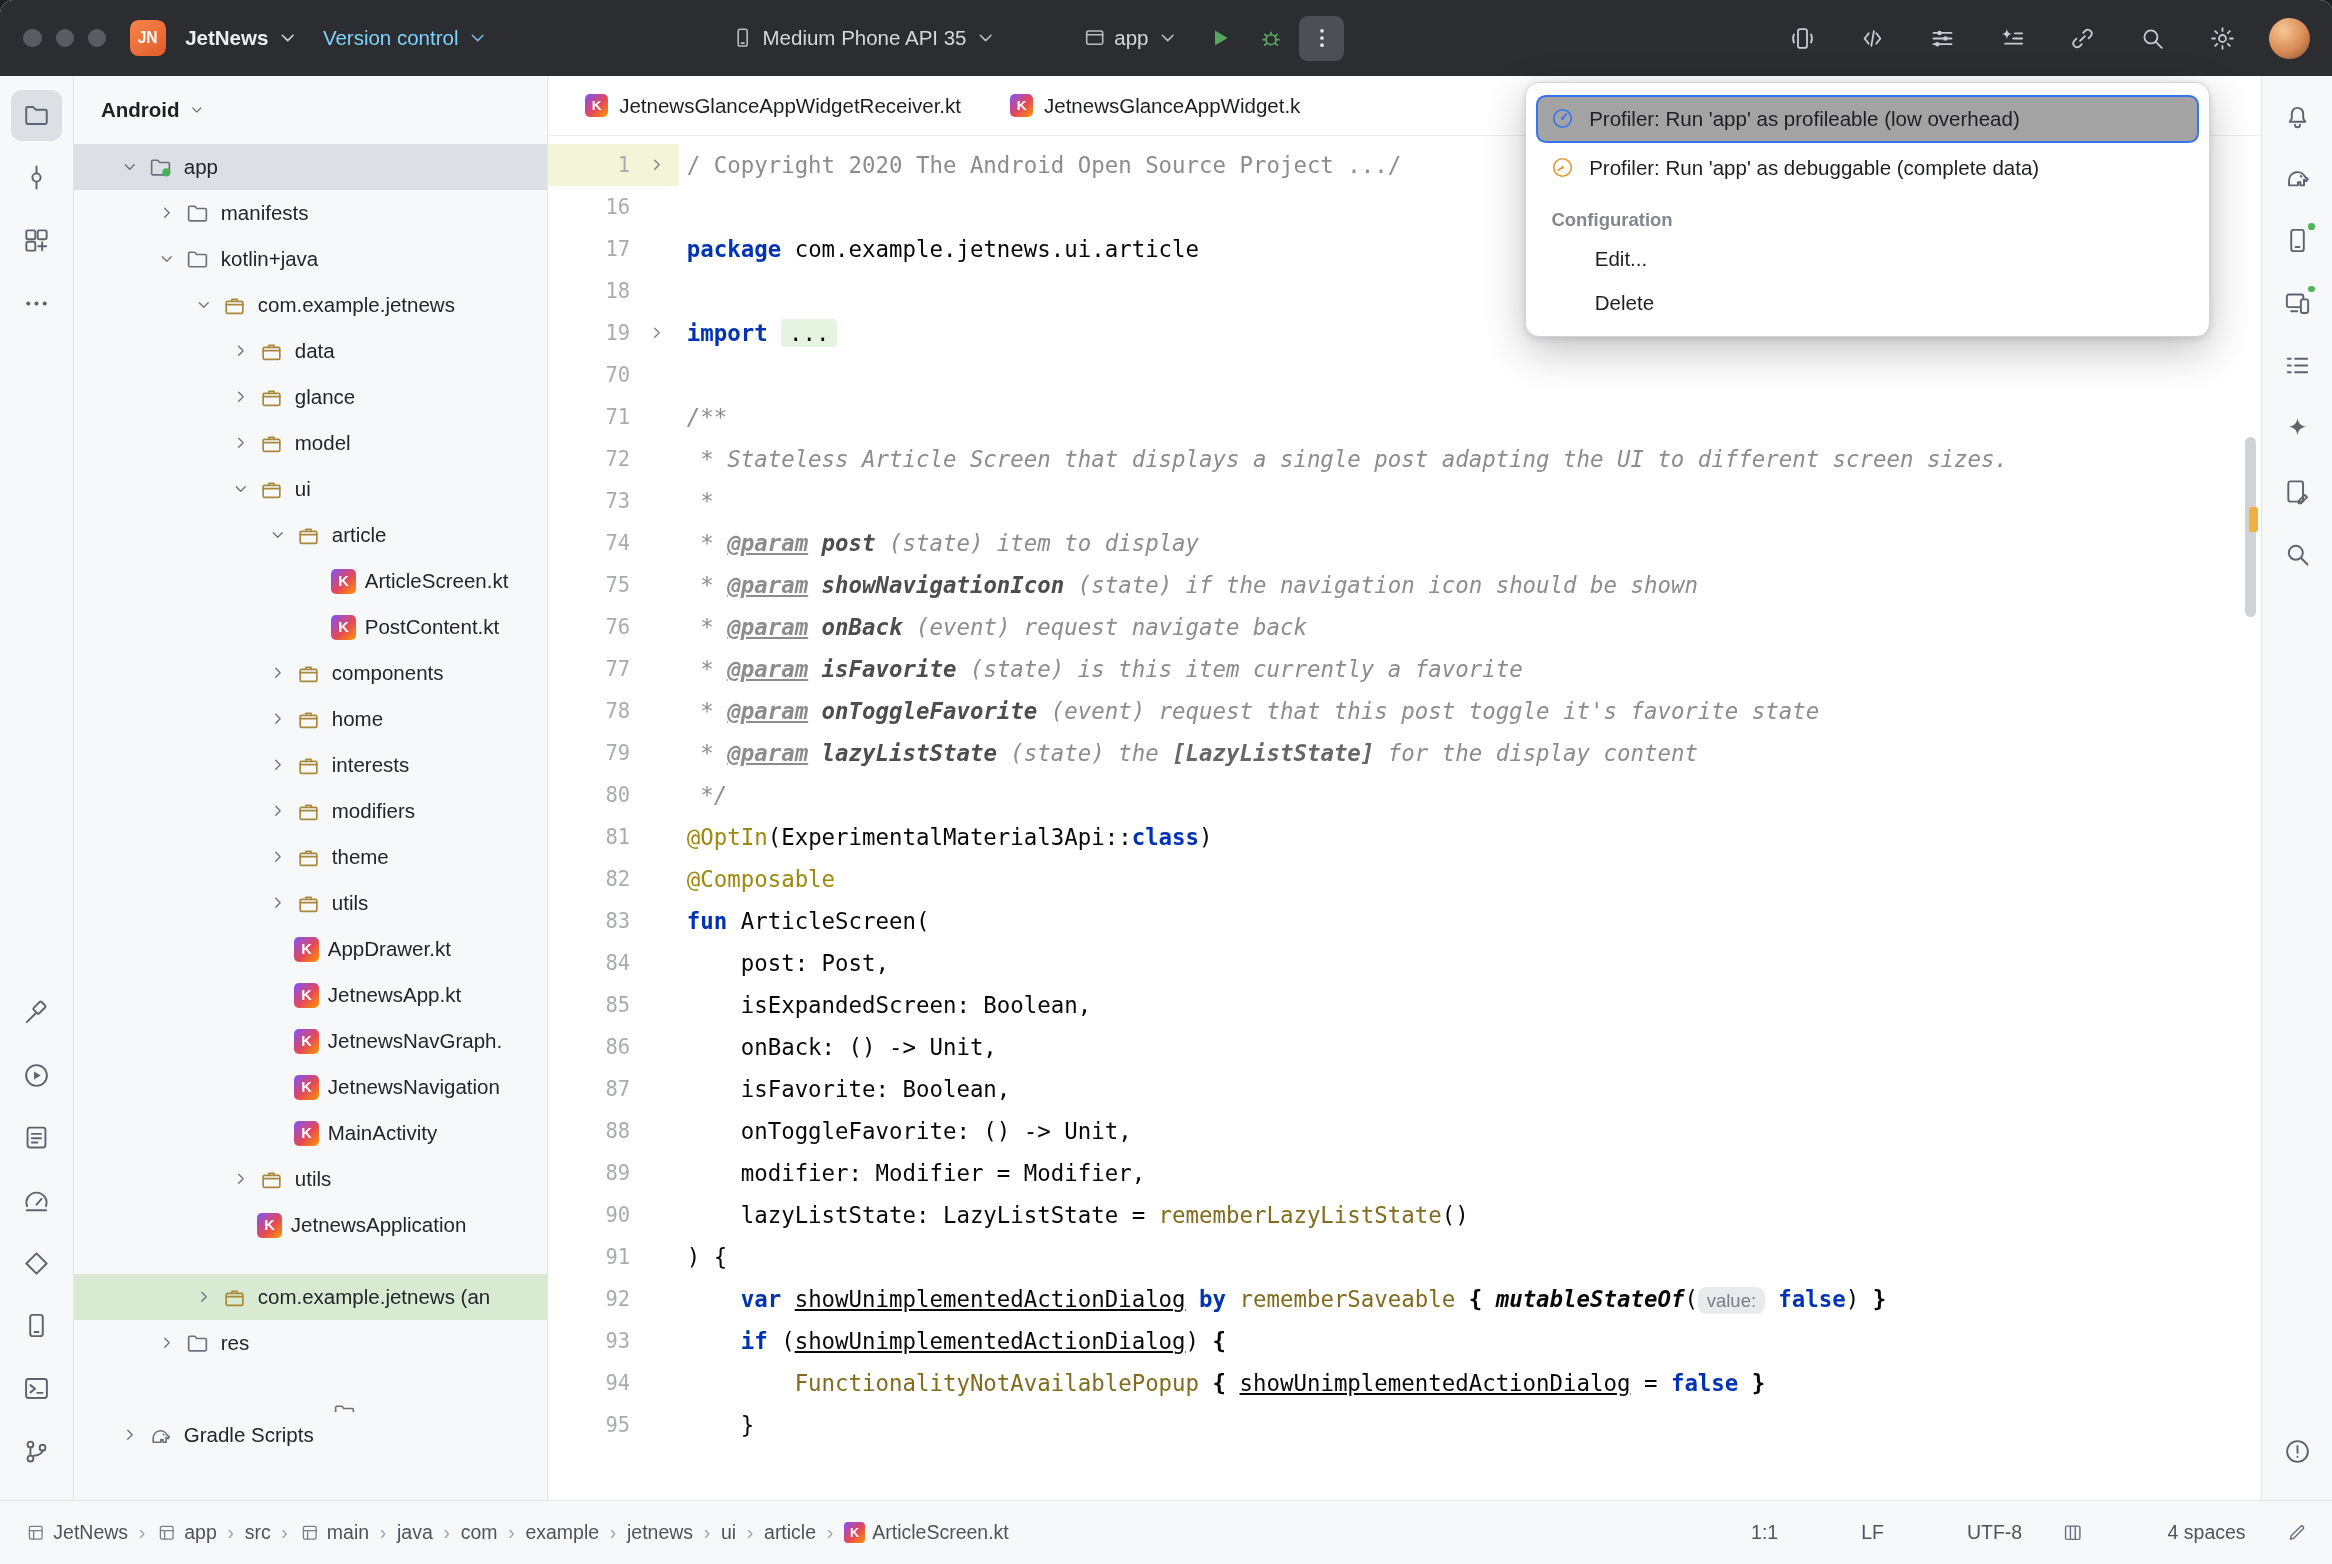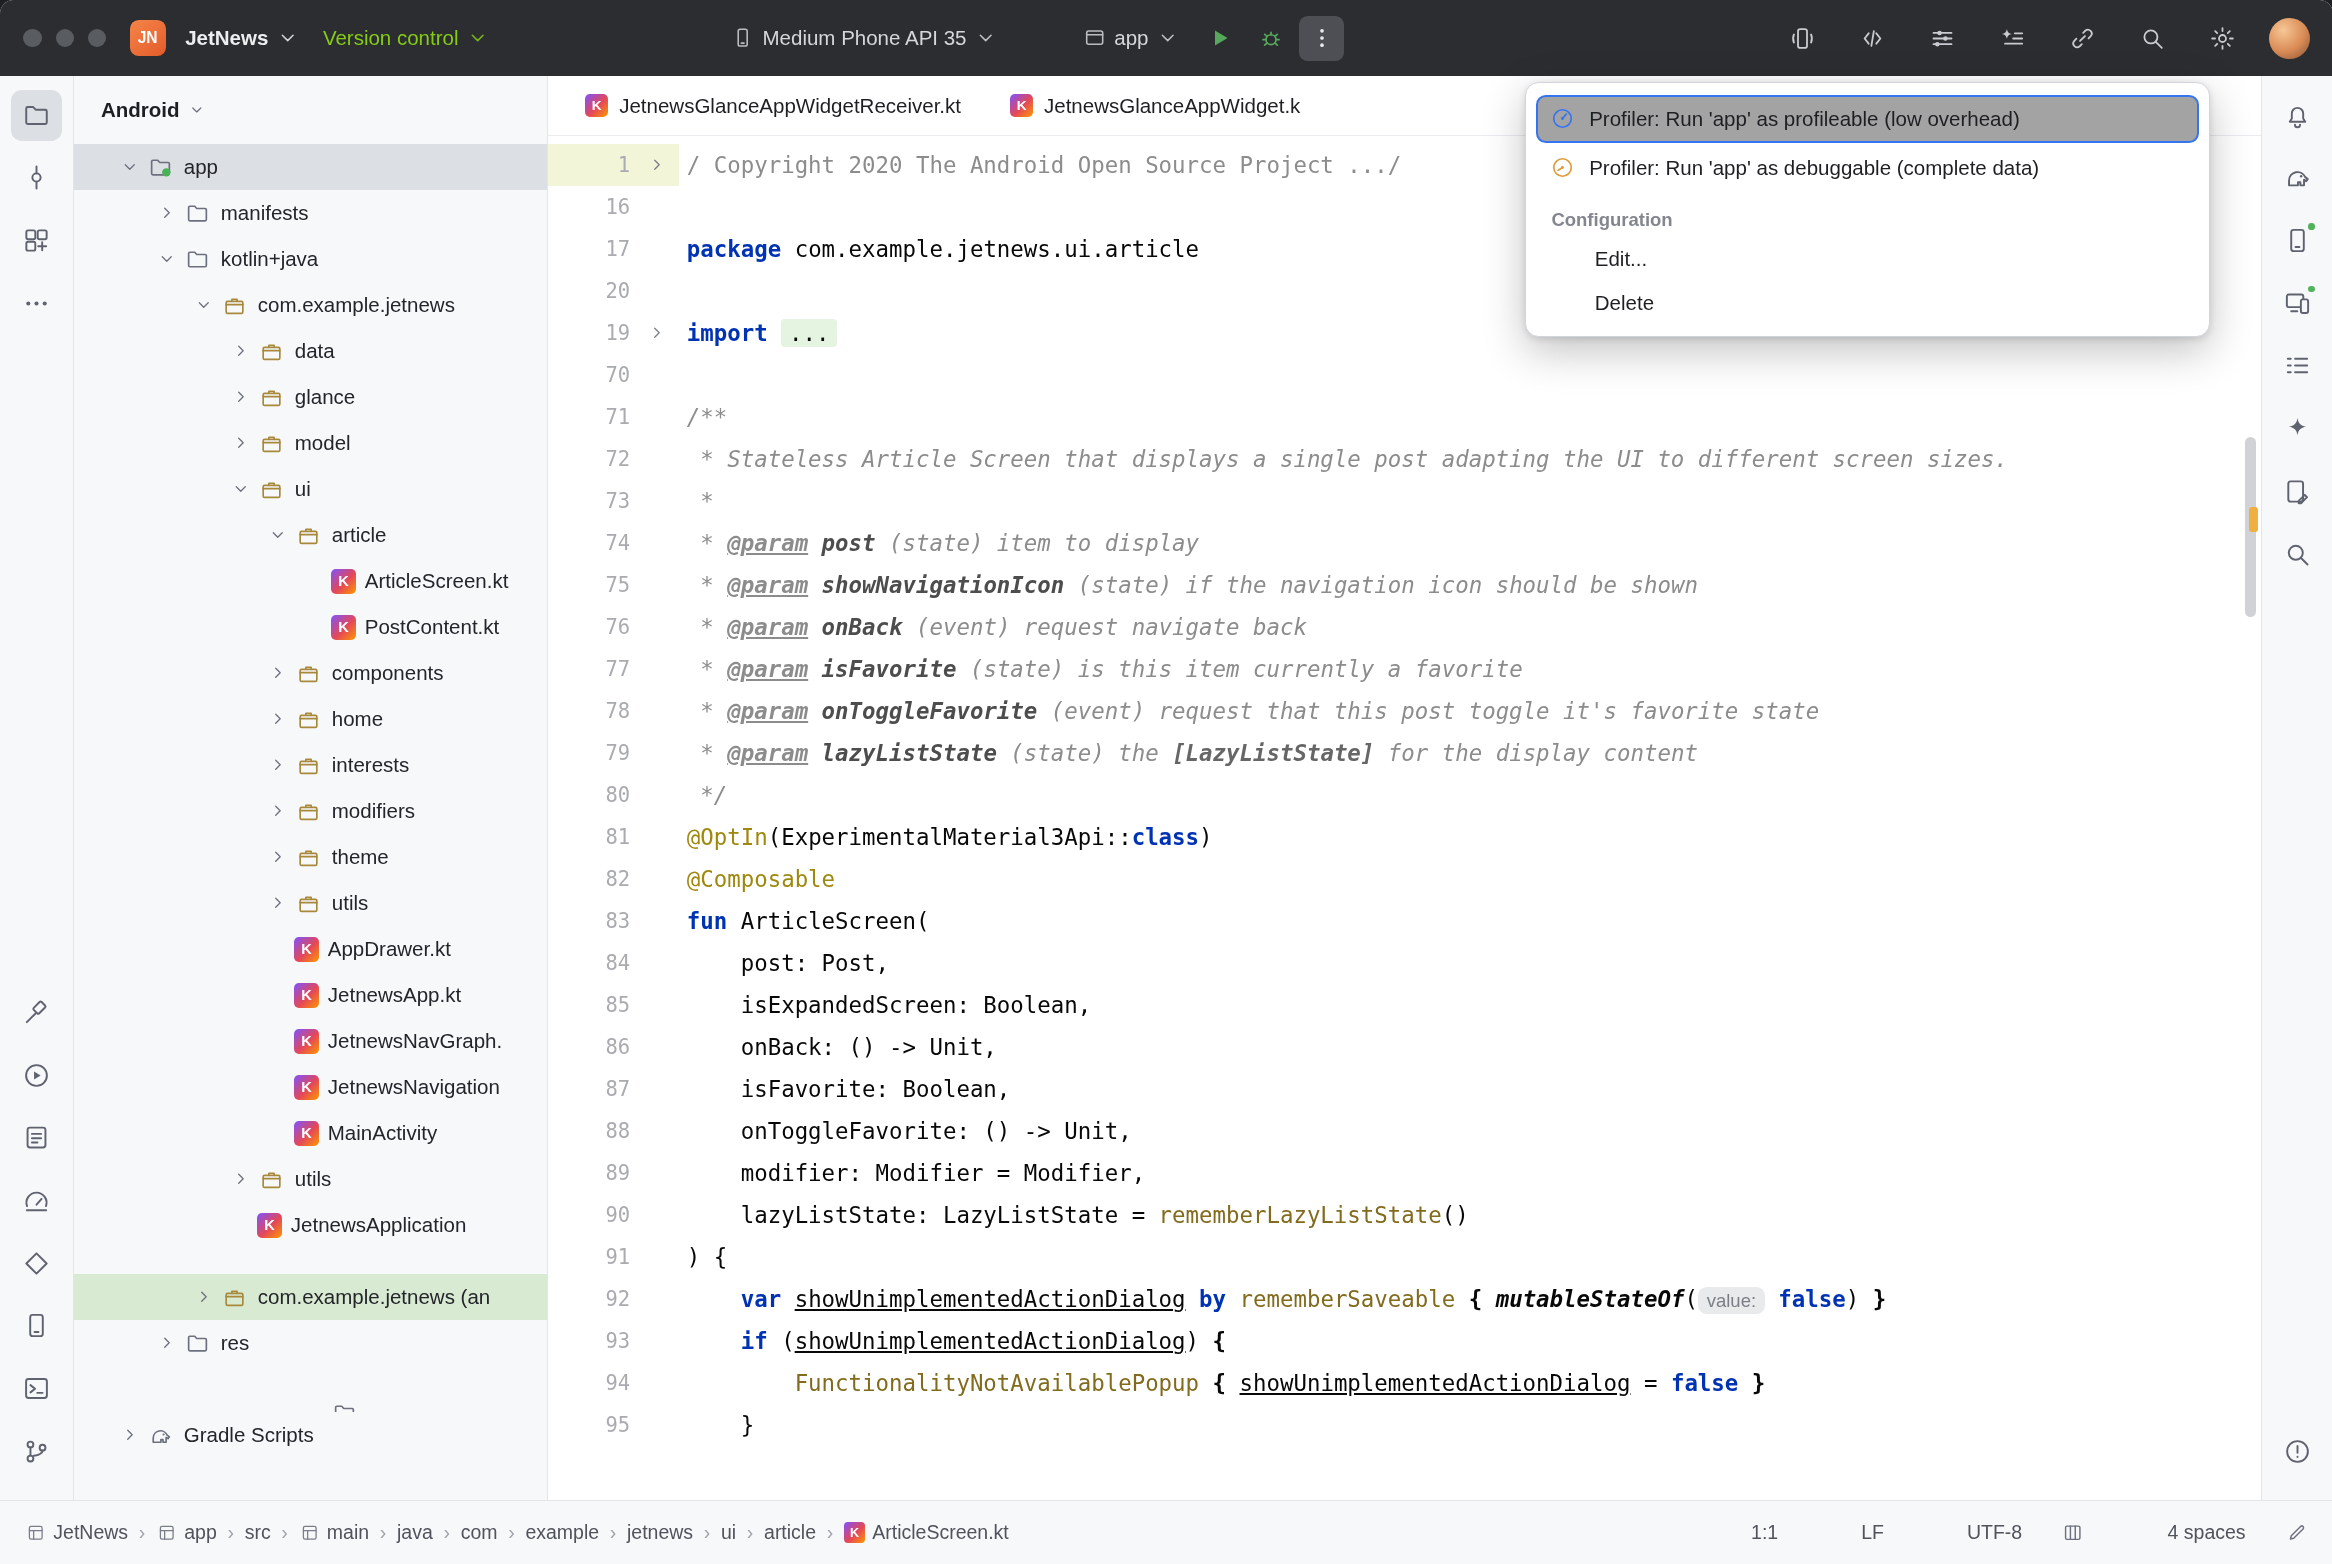--- a/index.html
+++ b/index.html
@@ -11,21 +11,21 @@
   
   .titlebar{height:76px;background:var(--titlebar-bg,#2b2d30);display:flex;align-items:center;
     padding:0 23.4px;color:#d5d7db;}
   .traffic{display:flex;gap:13.7px;margin-right:23.4px;}
   .traffic i{width:18.5px;height:18.5px;border-radius:50%;background:#595c60;display:block;}
   .logo{width:36px;height:36px;border-radius:8.8px;background:linear-gradient(140deg,#f58549,#e35b2a);
     color:#fff;font-weight:bold;font-size:15.6px;display:grid;place-items:center;margin-right:7.8px;flex:none;}
   .menu-item{display:flex;align-items:center;gap:7.8px;padding:8.8px 11.7px;border-radius:7.8px;font-size:20.5px;white-space:nowrap;}
   .menu-item .ch svg{width:16.6px;height:16.6px;opacity:.7;}
   .mi-project{font-weight:600;color:#eceef0;}
-  .mi-vcs{color:#84cc16;}
+  .mi-vcs{color:#7dd3fc;}
   .tb-center{display:flex;align-items:center;margin:0 auto;}
   .run-cluster{display:flex;align-items:center;gap:5.9px;margin-left:62px;}
   .tb-btn{width:45px;height:45px;border:none;background:transparent;border-radius:8.8px;display:grid;place-items:center;color:#c9cbd0;cursor:pointer;}
   .tb-btn svg{width:26px;height:26px;}
   .tb-btn.green{color:var(--run-green,#57a75c);}
   .tb-btn.kebab-active{background:#4d4f54;color:#e8e9eb;}
   .tb-right{display:flex;align-items:center;gap:27px;margin-left:auto;margin-right:25px;}
   .tb-iconbtn{width:43px;height:43px;border:none;background:transparent;display:grid;place-items:center;color:#c9cbd0;border-radius:7.8px;cursor:pointer;}
   .tb-iconbtn svg{width:27px;height:27px;}
   .icon{display:inline-grid;place-items:center;}
@@ -710,21 +710,21 @@
             <span class="kt-badge ">K</span>
             <span class="tab-label">JetnewsGlanceAppWidget.k</span>
           </div>
         </div>
       <div class="code-wrap" id="code">
           <div class="code-row hl"><span class="gutter-num">1</span><span class="fold-col"><svg viewBox="0 0 24 24">
                 <path d="M9.5 6.5l5.5 5.5-5.5 5.5"></path>
               </svg></span><span class="src"><span class="tk-cmt">/ Copyright 2020 The Android Open Source Project .../</span></span></div>
           <div class="code-row"><span class="gutter-num">16</span><span class="fold-col"></span><span class="src"></span></div>
           <div class="code-row"><span class="gutter-num">17</span><span class="fold-col"></span><span class="src"><span class="tk-kw">package</span><span class="tk-pln"> com.example.jetnews.ui.article</span></span></div>
-          <div class="code-row"><span class="gutter-num">20</span><span class="fold-col"></span><span class="src"></span></div>
+          <div class="code-row"><span class="gutter-num">18</span><span class="fold-col"></span><span class="src"></span></div>
           <div class="code-row"><span class="gutter-num">19</span><span class="fold-col"><svg viewBox="0 0 24 24">
                 <path d="M9.5 6.5l5.5 5.5-5.5 5.5"></path>
               </svg></span><span class="src"><span class="tk-kw">import</span><span class="tk-pln"> </span><span class="tk-foldbox">...</span></span></div>
           <div class="code-row"><span class="gutter-num">70</span><span class="fold-col"></span><span class="src"></span></div>
           <div class="code-row"><span class="gutter-num">71</span><span class="fold-col"></span><span class="src"><span class="tk-doc">/**</span></span></div>
           <div class="code-row"><span class="gutter-num">72</span><span class="fold-col"></span><span class="src"><span class="tk-doc"> * Stateless Article Screen that displays a single post adapting the UI to different screen sizes.</span></span></div>
           <div class="code-row"><span class="gutter-num">73</span><span class="fold-col"></span><span class="src"><span class="tk-doc"> *</span></span></div>
           <div class="code-row"><span class="gutter-num">74</span><span class="fold-col"></span><span class="src"><span class="tk-doc"> * </span><span class="tk-doctag">@param</span><span class="tk-docparam"> post</span><span class="tk-doc"> (state) item to display</span></span></div>
           <div class="code-row"><span class="gutter-num">75</span><span class="fold-col"></span><span class="src"><span class="tk-doc"> * </span><span class="tk-doctag">@param</span><span class="tk-docparam"> showNavigationIcon</span><span class="tk-doc"> (state) if the navigation icon should be shown</span></span></div>
           <div class="code-row"><span class="gutter-num">76</span><span class="fold-col"></span><span class="src"><span class="tk-doc"> * </span><span class="tk-doctag">@param</span><span class="tk-docparam"> onBack</span><span class="tk-doc"> (event) request navigate back</span></span></div>

